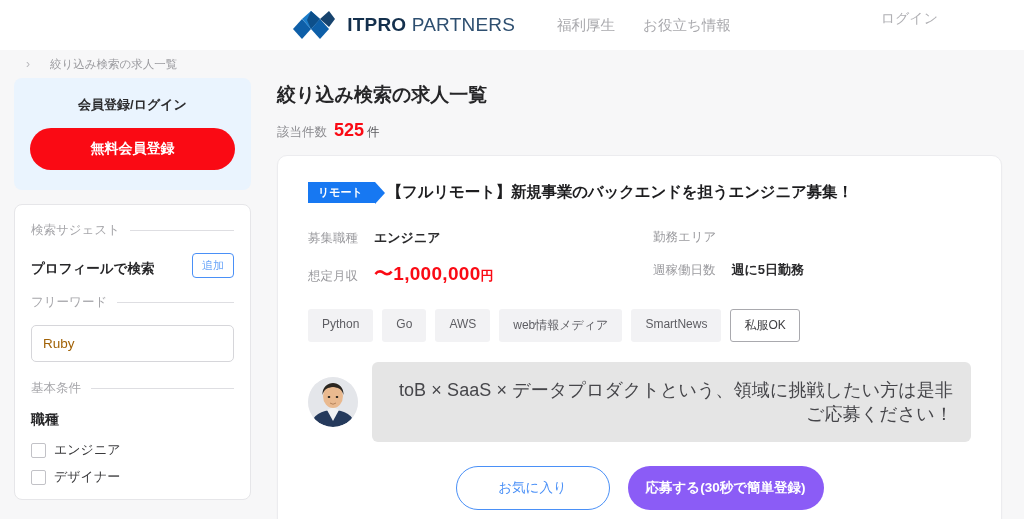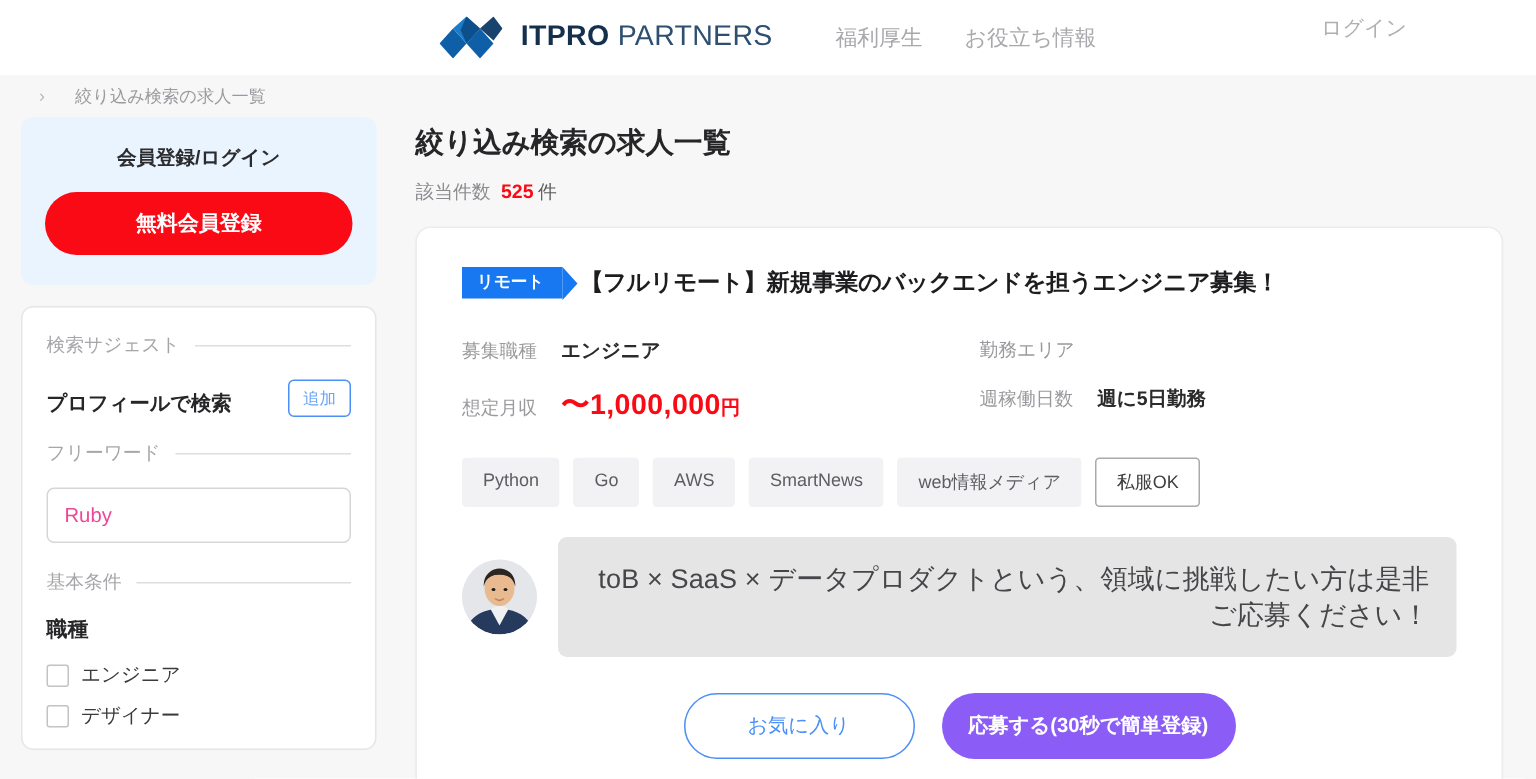--- a/index.html
+++ b/index.html
@@ -176,21 +176,21 @@
     cursor: pointer;
   }
   .freeword-input {
     width: 100%;
     box-sizing: border-box;
     border: 1px solid #d6d6da;
     border-radius: 5px;
     padding: 10px 11px;
     font-size: 13.5px;
     font-family: inherit;
-    color: #ec4899;
+    color: #a16207;
     outline: none;
     margin-bottom: 18px;
     background: #fff;
   }
   .cond-title {
     font-size: 14px;
     font-weight: 700;
     color: #262628;
     margin: 14px 0 12px;
   }
@@ -228,21 +228,21 @@
   }
   .count-line {
     font-size: 12.5px;
     color: #8b8b8f;
     margin-bottom: 14px;
     display: flex;
     align-items: baseline;
     gap: 7px;
   }
   .count-num {
-    font-size: 13px;
+    font-size: 18px;
     font-weight: 700;
     color: #fa0a14;
   }
   .count-unit {
     font-size: 12.5px;
     color: #5b5b5f;
     margin-left: -4px;
   }
 
   .job-card {
@@ -503,22 +503,22 @@
         <div class="dcell">
           <span class="dlabel">週稼働日数</span>
           <span class="dvalue">週に5日勤務</span>
         </div>
       </div>
 
       <div class="chips">
         <span class="chip">Python</span>
         <span class="chip">Go</span>
         <span class="chip">AWS</span>
+        <span class="chip">web情報メディア</span>
         <span class="chip">SmartNews</span>
-        <span class="chip">web情報メディア</span>
         <span class="chip outlined">私服OK</span>
       </div>
 
       <div class="comment-row">
         <div class="avatar">
           <svg viewBox="0 0 50 50" width="50" height="50">
             <defs>
               <clipPath id="cc">
                   <circle cx="25" cy="25" r="25"></circle>
                 </clipPath>

